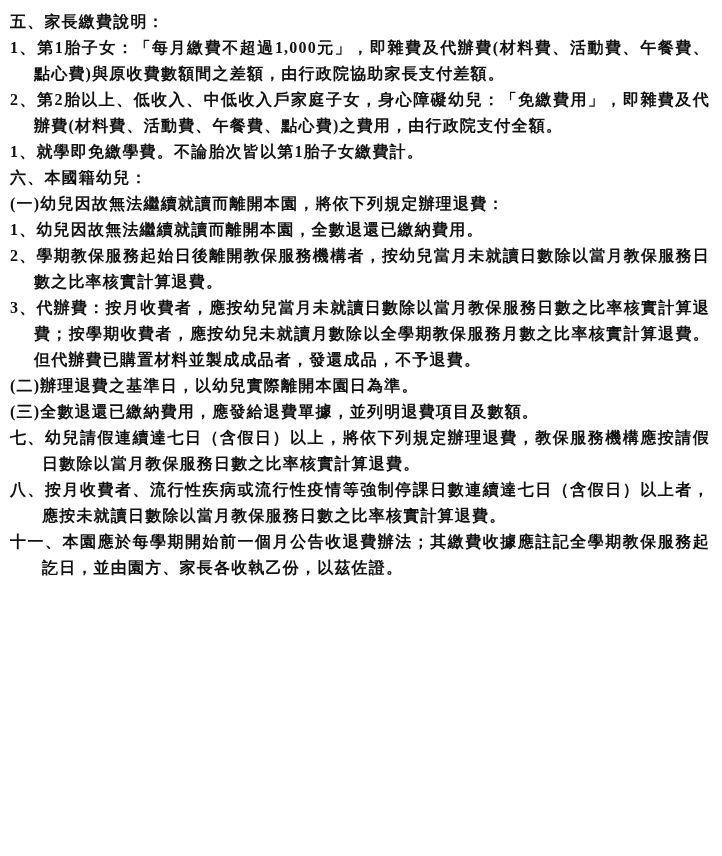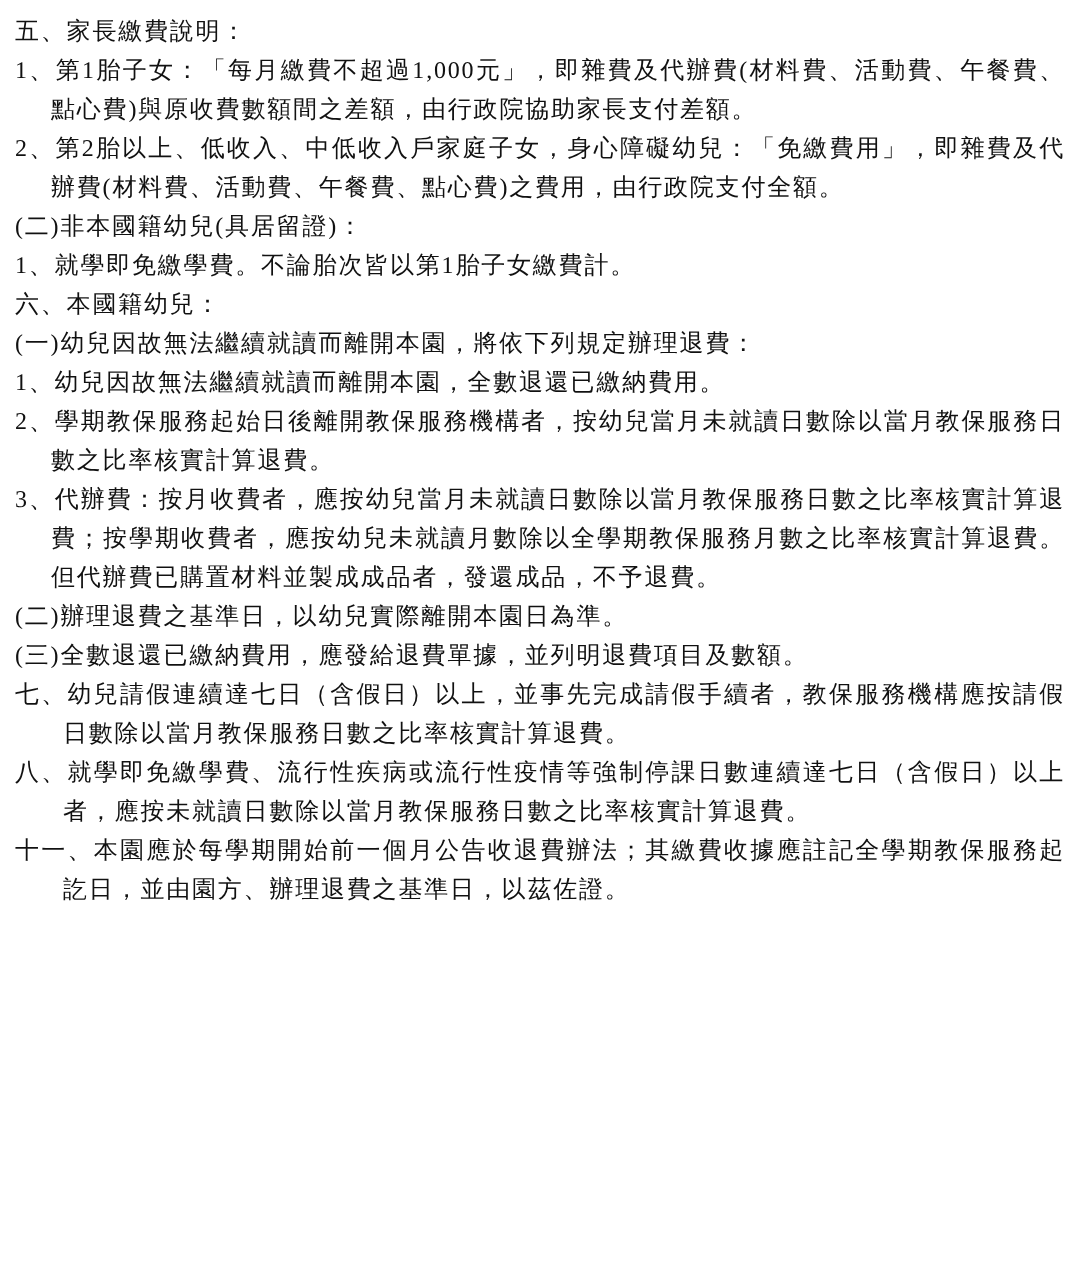--- a/index.html
+++ b/index.html
@@ -16,20 +16,21 @@
   }
   .page {
     box-sizing: border-box;
     width: 722px;
     padding: 9px 12px 0 10px;
     font-size: 16px;
     line-height: 26px;
     letter-spacing: 1.2px;
     text-align: justify;
     text-justify: inter-ideograph;
+    font-weight: bold;
   }
   .page p {
     margin: 0;
   }
   
   .l0 {
     padding-left: 32px;
     text-indent: -32px;
   }
   
@@ -53,40 +54,39 @@
 
 <div class="page">
 
   <p class="l0"><span class="num">五、</span><span>家長繳費說明：</span></p>
 
 
   <p class="l2"><span class="num">1、</span><span>第1胎子女：「每月繳費不超過1,000元」，即雜費及代辦費(材料費、活動費、午餐費、點心費)與原收費數額間之差額，由行政院協助家長支付差額。</span></p>
 
   <p class="l2"><span class="num">2、</span><span>第2胎以上、低收入、中低收入戶家庭子女，身心障礙幼兒：「免繳費用」，即雜費及代辦費(材料費、活動費、午餐費、點心費)之費用，由行政院支付全額。</span></p>
 
-  <p class="l1"><span class="num">(二)</span><span>非本國籍幼兒(具居留證)：</span></p>
 
   <p class="l2"><span class="num">1、</span><span>就學即免繳學費。不論胎次皆以第1胎子女繳費計。</span></p>
 
 
   <p class="l0"><span class="num">六、</span><span>本國籍幼兒：</span></p>
 
   <p class="l1"><span class="num">(一)</span><span>幼兒因故無法繼續就讀而離開本園，將依下列規定辦理退費：</span></p>
 
   <p class="l2"><span class="num">1、</span><span>幼兒因故無法繼續就讀而離開本園，全數退還已繳納費用。</span></p>
 
   <p class="l2"><span class="num">2、</span><span>學期教保服務起始日後離開教保服務機構者，按幼兒當月未就讀日數除以當月教保服務日數之比率核實計算退費。</span></p>
 
   <p class="l2"><span class="num">3、</span><span>代辦費：按月收費者，應按幼兒當月未就讀日數除以當月教保服務日數之比率核實計算退費；按學期收費者，應按幼兒未就讀月數除以全學期教保服務月數之比率核實計算退費。但代辦費已購置材料並製成成品者，發還成品，不予退費。</span></p>
 
   <p class="l1"><span class="num">(二)</span><span>辦理退費之基準日，以幼兒實際離開本園日為準。</span></p>
 
   <p class="l1"><span class="num">(三)</span><span>全數退還已繳納費用，應發給退費單據，並列明退費項目及數額。</span></p>
 
-  <p class="l0"><span class="num">七、</span><span>幼兒請假連續達七日（含假日）以上，並事先完成請假手續者，教保服務機構應按請假日數除以當月教保服務日數之比率核實計算退費。</span></p>
+  <p class="l0"><span class="num">七、</span><span>幼兒請假連續達七日（含假日）以上，將依下列規定辦理退費，教保服務機構應按請假日數除以當月教保服務日數之比率核實計算退費。</span></p>
 
-  <p class="l0"><span class="num">八、</span><span>就學即免繳學費、流行性疾病或流行性疫情等強制停課日數連續達七日（含假日）以上者，應按未就讀日數除以當月教保服務日數之比率核實計算退費。</span></p>
+  <p class="l0"><span class="num">八、</span><span>按月收費者、流行性疾病或流行性疫情等強制停課日數連續達七日（含假日）以上者，應按未就讀日數除以當月教保服務日數之比率核實計算退費。</span></p>
 
 
 
-  <p class="l0"><span class="num">十一、</span><span>本園應於每學期開始前一個月公告收退費辦法；其繳費收據應註記全學期教保服務起訖日，並由園方、辦理退費之基準日，以茲佐證。</span></p>
+  <p class="l0"><span class="num">十一、</span><span>本園應於每學期開始前一個月公告收退費辦法；其繳費收據應註記全學期教保服務起訖日，並由園方、家長各收執乙份，以茲佐證。</span></p>
 
 </div>
 
 </body></html>

